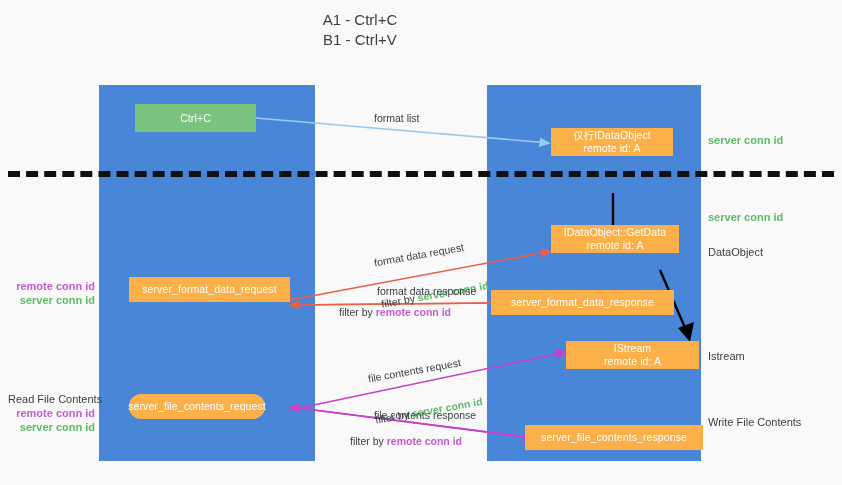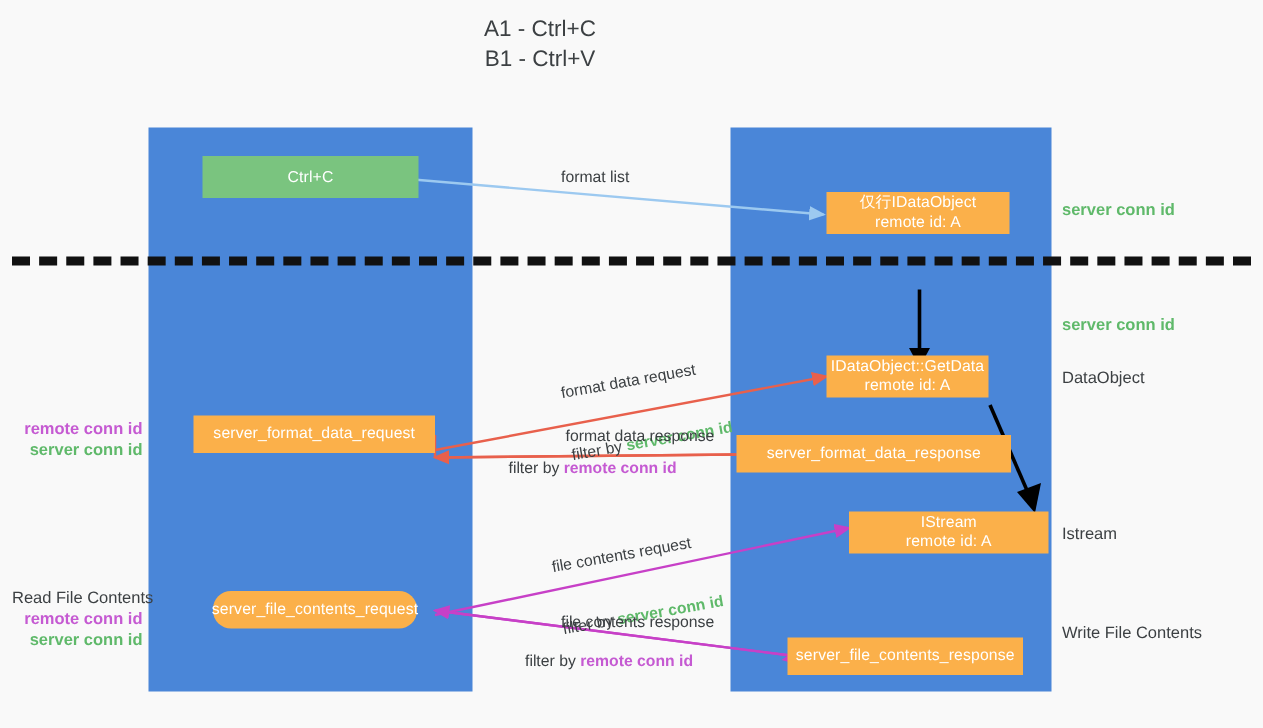--- a/index.html
+++ b/index.html
@@ -120,39 +120,39 @@
     <line x1="290" y1="410" x2="566" y2="352" stroke="#c740c7" stroke-width="1.6" marker-end="url(#ah-magenta)"></line>
 
     <line x1="290" y1="407" x2="527" y2="437" stroke="#c740c7" stroke-width="1.6"></line>
     <line x1="527" y1="437" x2="290" y2="407" stroke="#c740c7" stroke-width="1.6" marker-end="url(#ah-magenta)"></line>
     <line x1="527" y1="437" x2="290" y2="407" stroke="#c740c7" stroke-width="0"></line>
     <path d="M534,431 L521,440 L535,444 z" fill="#c740c7"></path>
   </svg>
 
   <div class="abs dashed" style="left:8px;top:171px;width:826px;"></div>
 
-  <div class="abs box green" style="left:135px;top:104px;width:144px;height:28px;">Ctrl+C</div>
+  <div class="abs box green" style="left:135px;top:104px;width:121px;height:28px;">Ctrl+C</div>
 
   <div class="abs box orange" style="left:129px;top:277px;width:161px;height:25px;">server_format_data_request</div>
 
-  <div class="abs box orange" style="left:142px;top:394px;width:136px;height:25px;border-radius:12px;">server_file_contents_request</div>
+  <div class="abs box orange" style="left:129px;top:394px;width:136px;height:25px;border-radius:12px;">server_file_contents_request</div>
 
   <div class="abs box orange" style="left:551px;top:128px;width:122px;height:28px;">仅行IDataObject
 remote id: A</div>
 
 
-  <div class="abs box orange" style="left:551px;top:237px;width:108px;height:28px;">IDataObject::GetData
+  <div class="abs box orange" style="left:551px;top:225px;width:128px;height:28px;">IDataObject::GetData
 remote id: A</div>
 
   <div class="abs box orange" style="left:566px;top:341px;width:133px;height:28px;">IStream
 remote id: A</div>
 
   <div class="abs box orange" style="left:491px;top:290px;width:183px;height:25px;">server_format_data_response</div>
 
-  <div class="abs box orange" style="left:525px;top:425px;width:157px;height:25px;">server_file_contents_response</div>
+  <div class="abs box orange" style="left:525px;top:425px;width:178px;height:25px;">server_file_contents_response</div>
 
   <div class="abs side green-txt" style="left:708px;top:133px;">server conn id</div>
 
   <div class="abs side green-txt" style="left:708px;top:210px;">server conn id</div>
 
   <div class="abs side plain-txt" style="left:708px;top:245px;">DataObject</div>
 
   <div class="abs side plain-txt" style="left:708px;top:349px;">Istream</div>
 
   <div class="abs side plain-txt" style="left:708px;top:415px;">Write File Contents</div>

